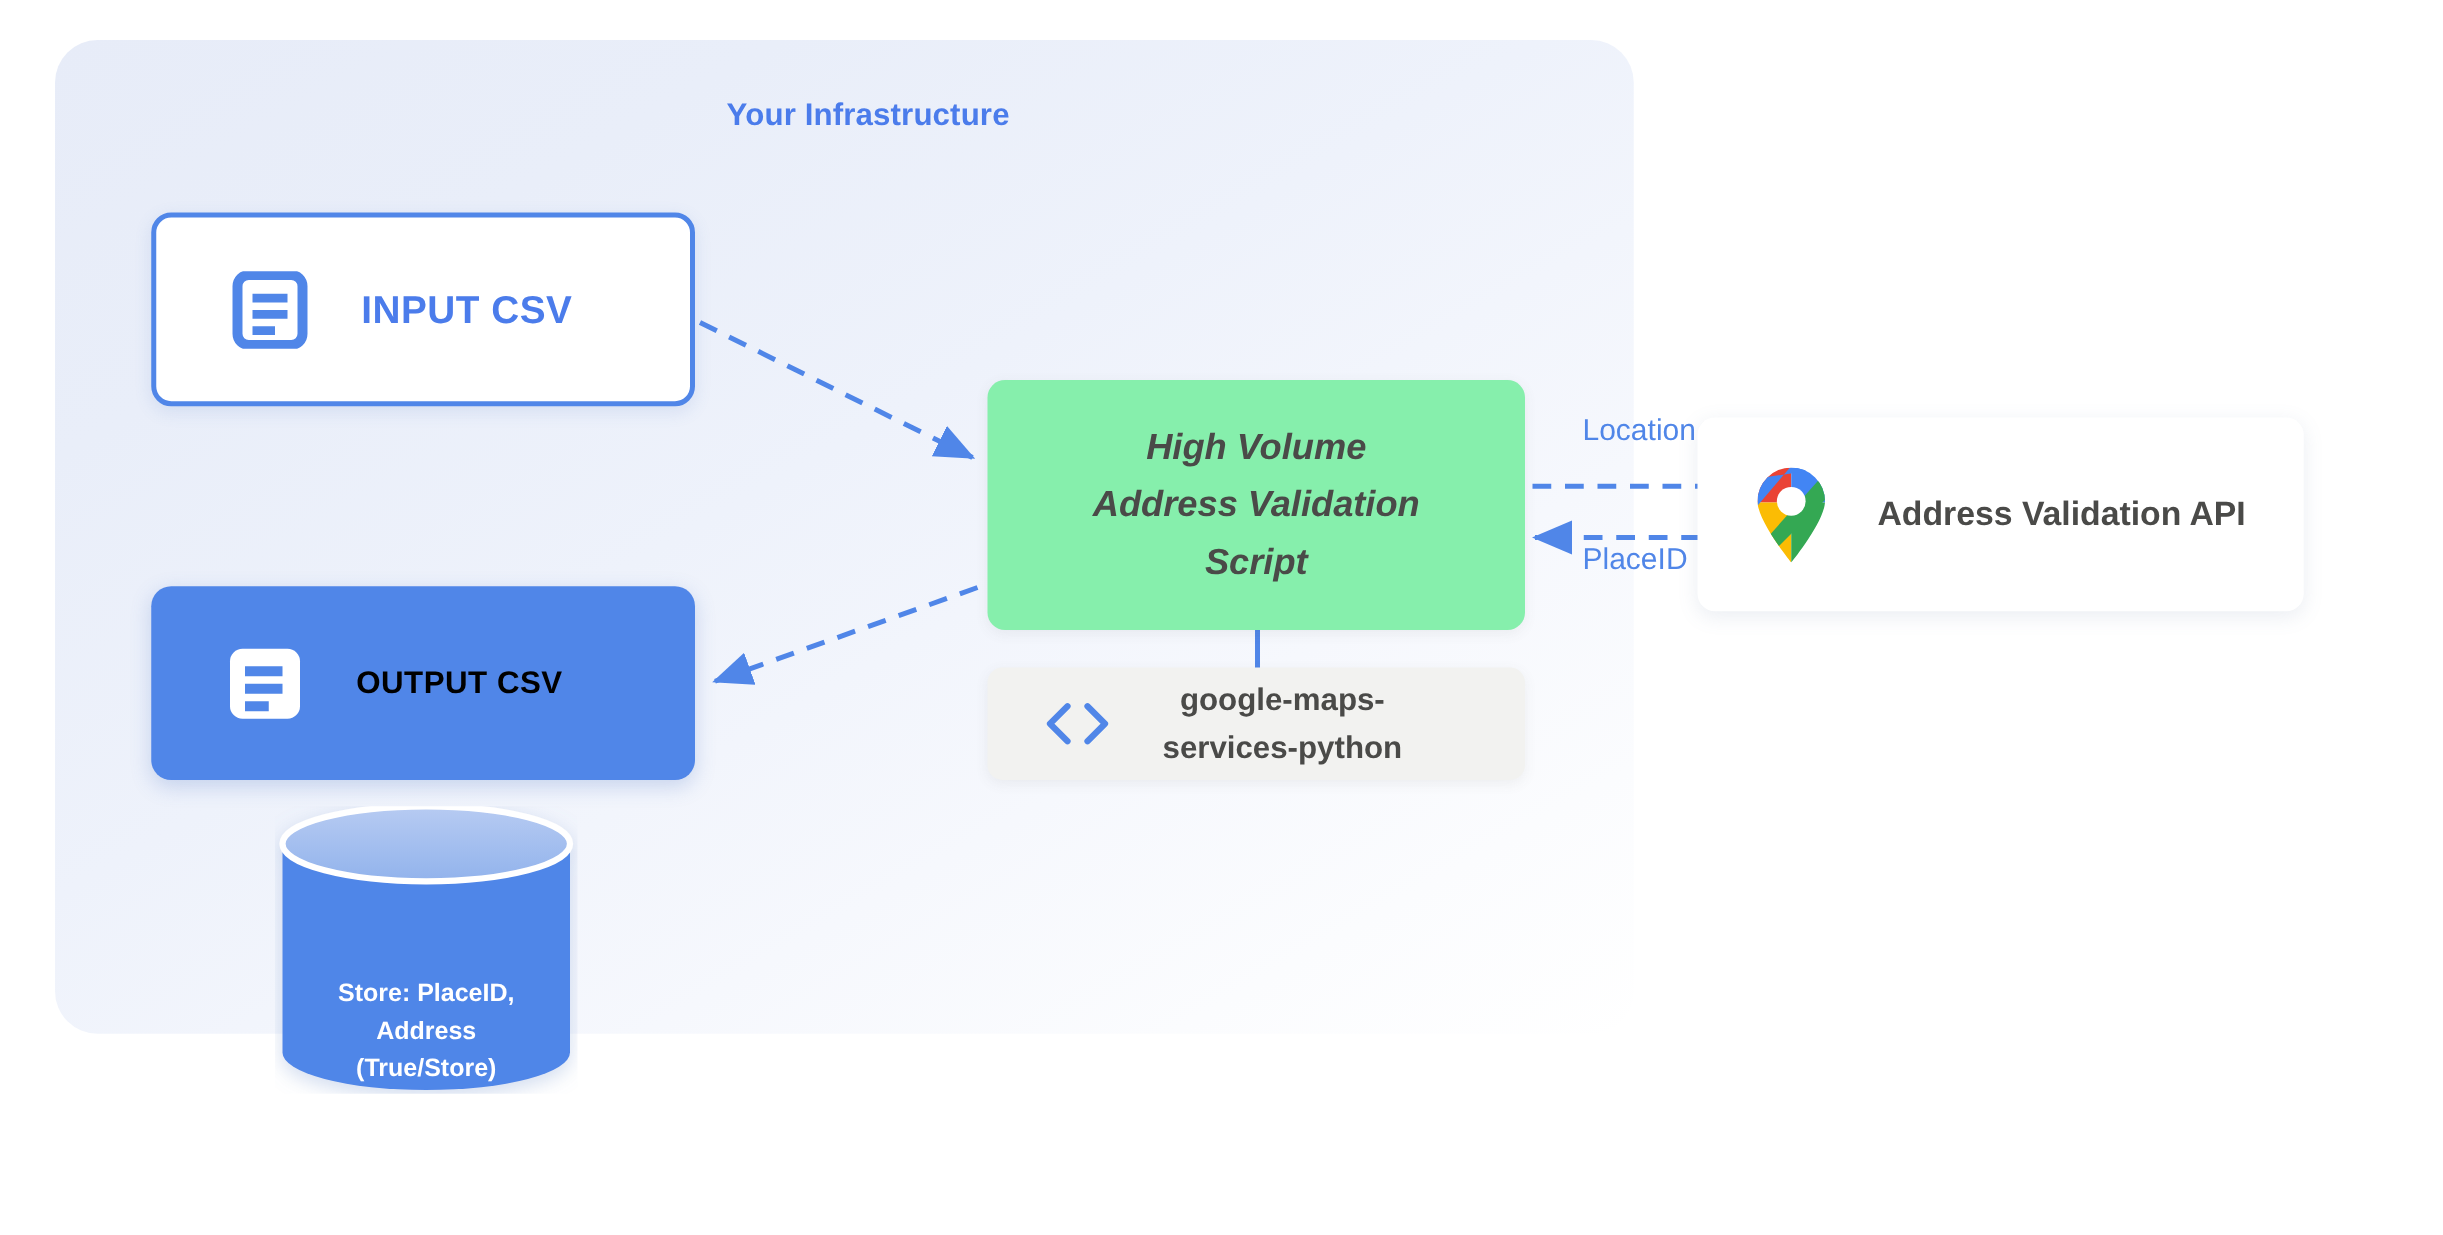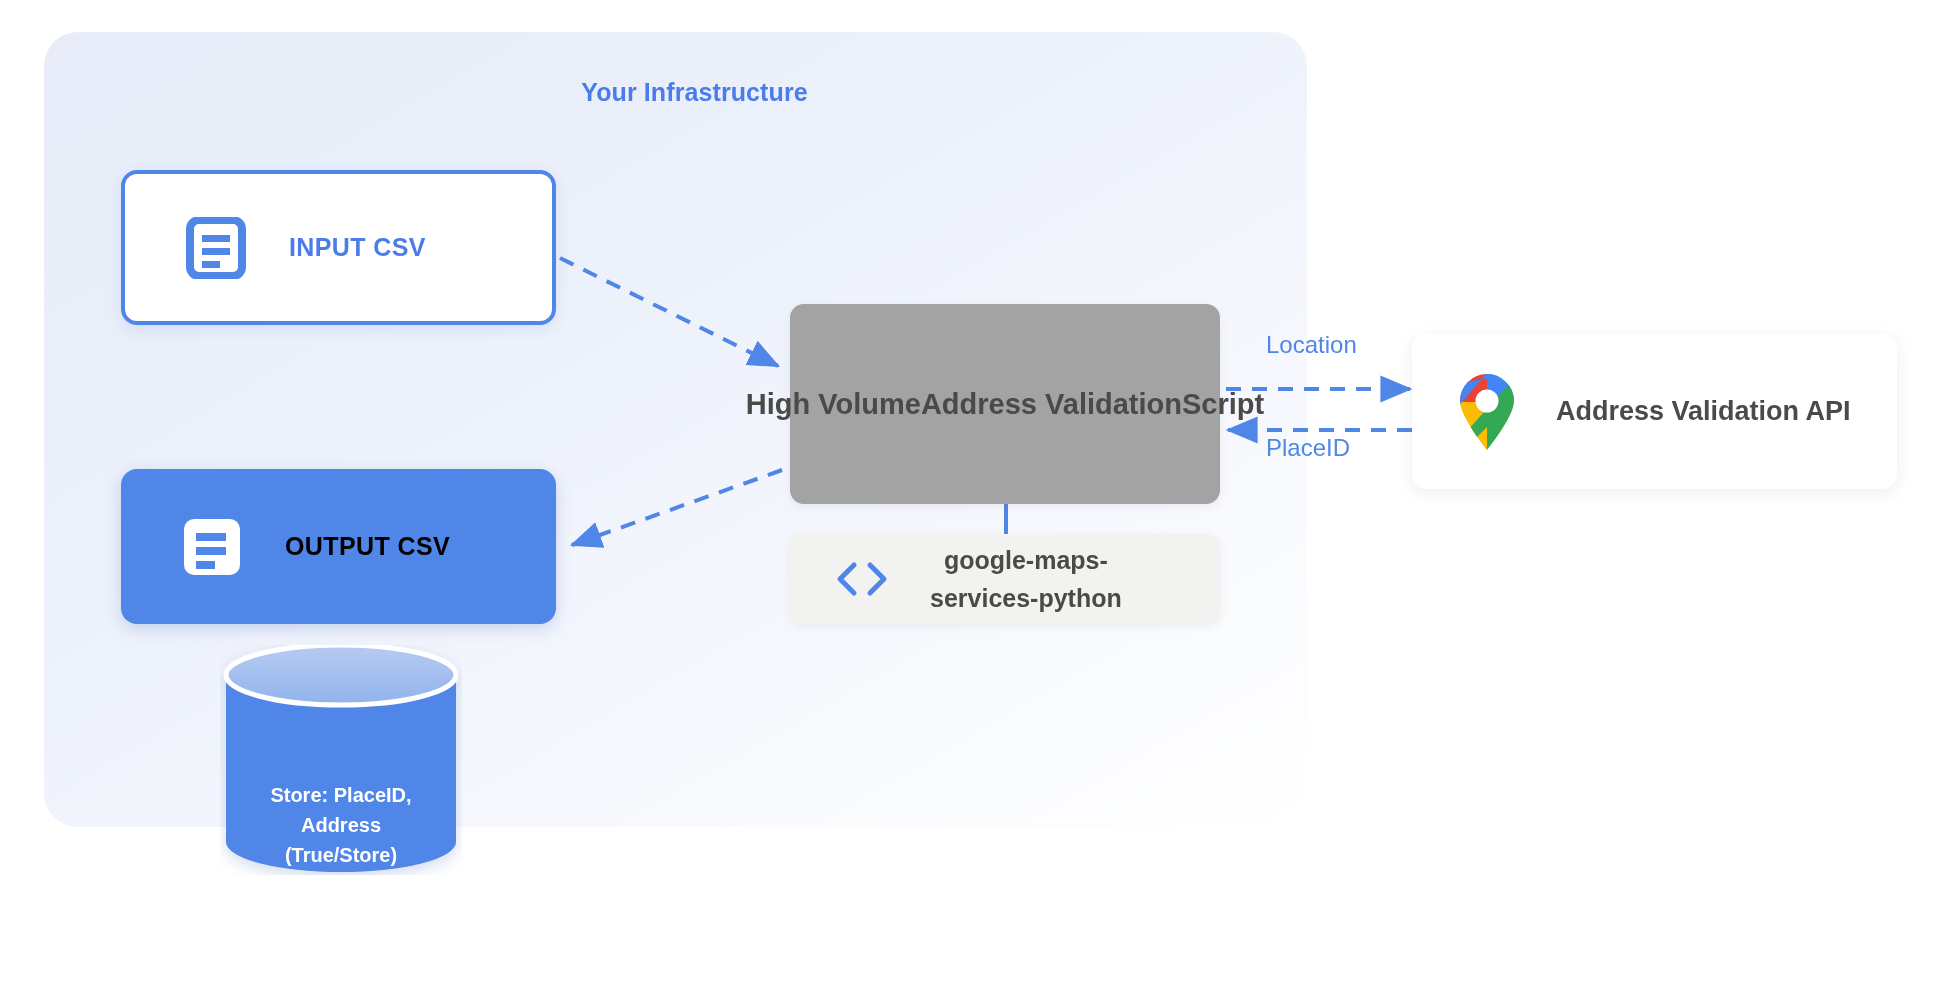--- a/index.html
+++ b/index.html
@@ -66,21 +66,21 @@
     top: 170px;
     width: 435px;
     height: 155px;
     background: #ffffff;
     border: 4px solid #5086e8;
     border-radius: 16px;
     box-shadow: 0 4px 14px rgba(80,120,200,.14);
     padding-left: 60px;
   }
   #input-csv .node-label {
-    font-size: 25px;
+    font-size: 31px;
     font-weight: bold;
     color: #4b7ceb;
     letter-spacing: .4px;
     margin-left: 42px;
   }
 
   
   #output-csv {
     left: 121px;
     top: 469px;
@@ -100,25 +100,27 @@
   }
 
   .doc-icon { width: 62px; height: 62px; flex: 0 0 auto; }
 
   
   #script-box {
     left: 790px;
     top: 304px;
     width: 430px;
     height: 200px;
-    background: #a3a3a3;
+    background: #86efac;
     border-radius: 14px;
+    flex-direction: column;
     justify-content: center;
     align-items: center;
     box-shadow: 0 3px 10px rgba(90,90,90,.08);
+    font-style: italic;
   }
   #script-box .script-line {
     font-size: 29px;
     font-weight: bold;
     color: #4a4a48;
     line-height: 46px;
     text-align: center;
     white-space: nowrap;
   }
 
@@ -148,21 +150,21 @@
     position: absolute;
     left: 1004px;
     top: 503px;
     width: 4px;
     height: 34px;
     background: #5086e8;
   }
 
   
   #api-box {
-    left: 1412px;
+    left: 1358px;
     top: 334px;
     width: 485px;
     height: 155px;
     background: #ffffff;
     border-radius: 14px;
     box-shadow: 0 4px 16px rgba(100,120,160,.13);
     padding-left: 44px;
   }
   #api-box .node-label {
     font-size: 27px;

